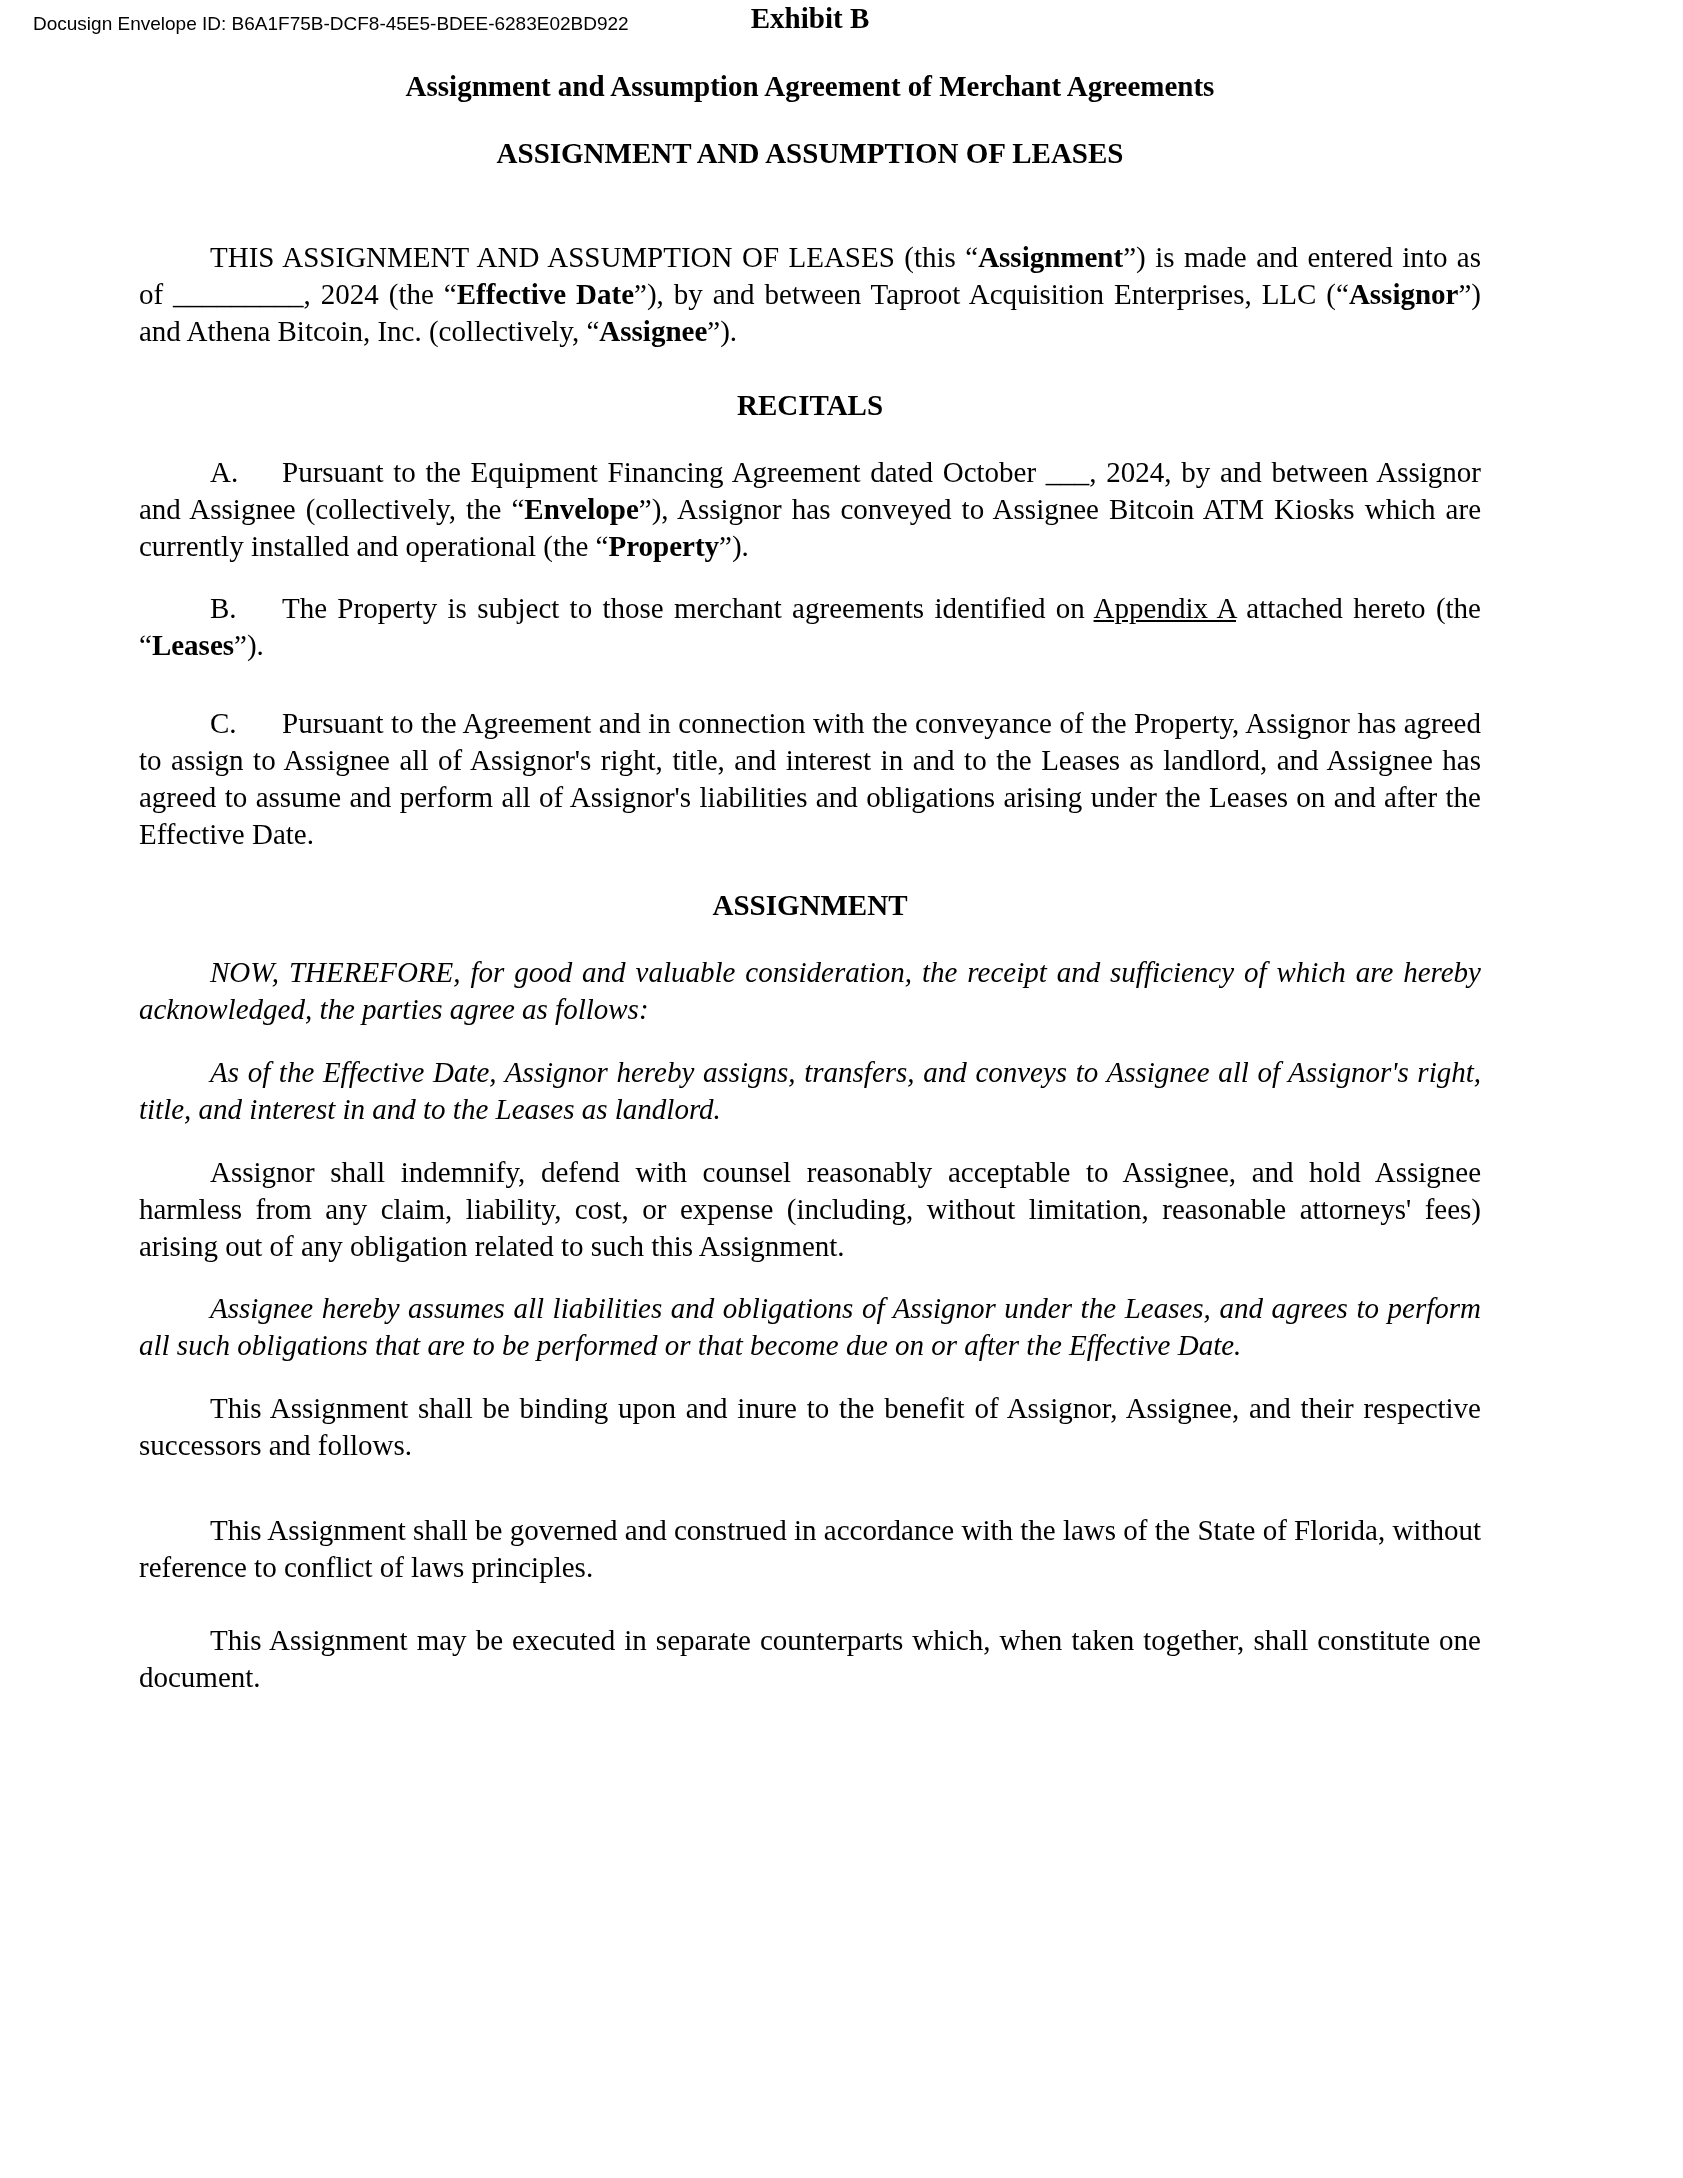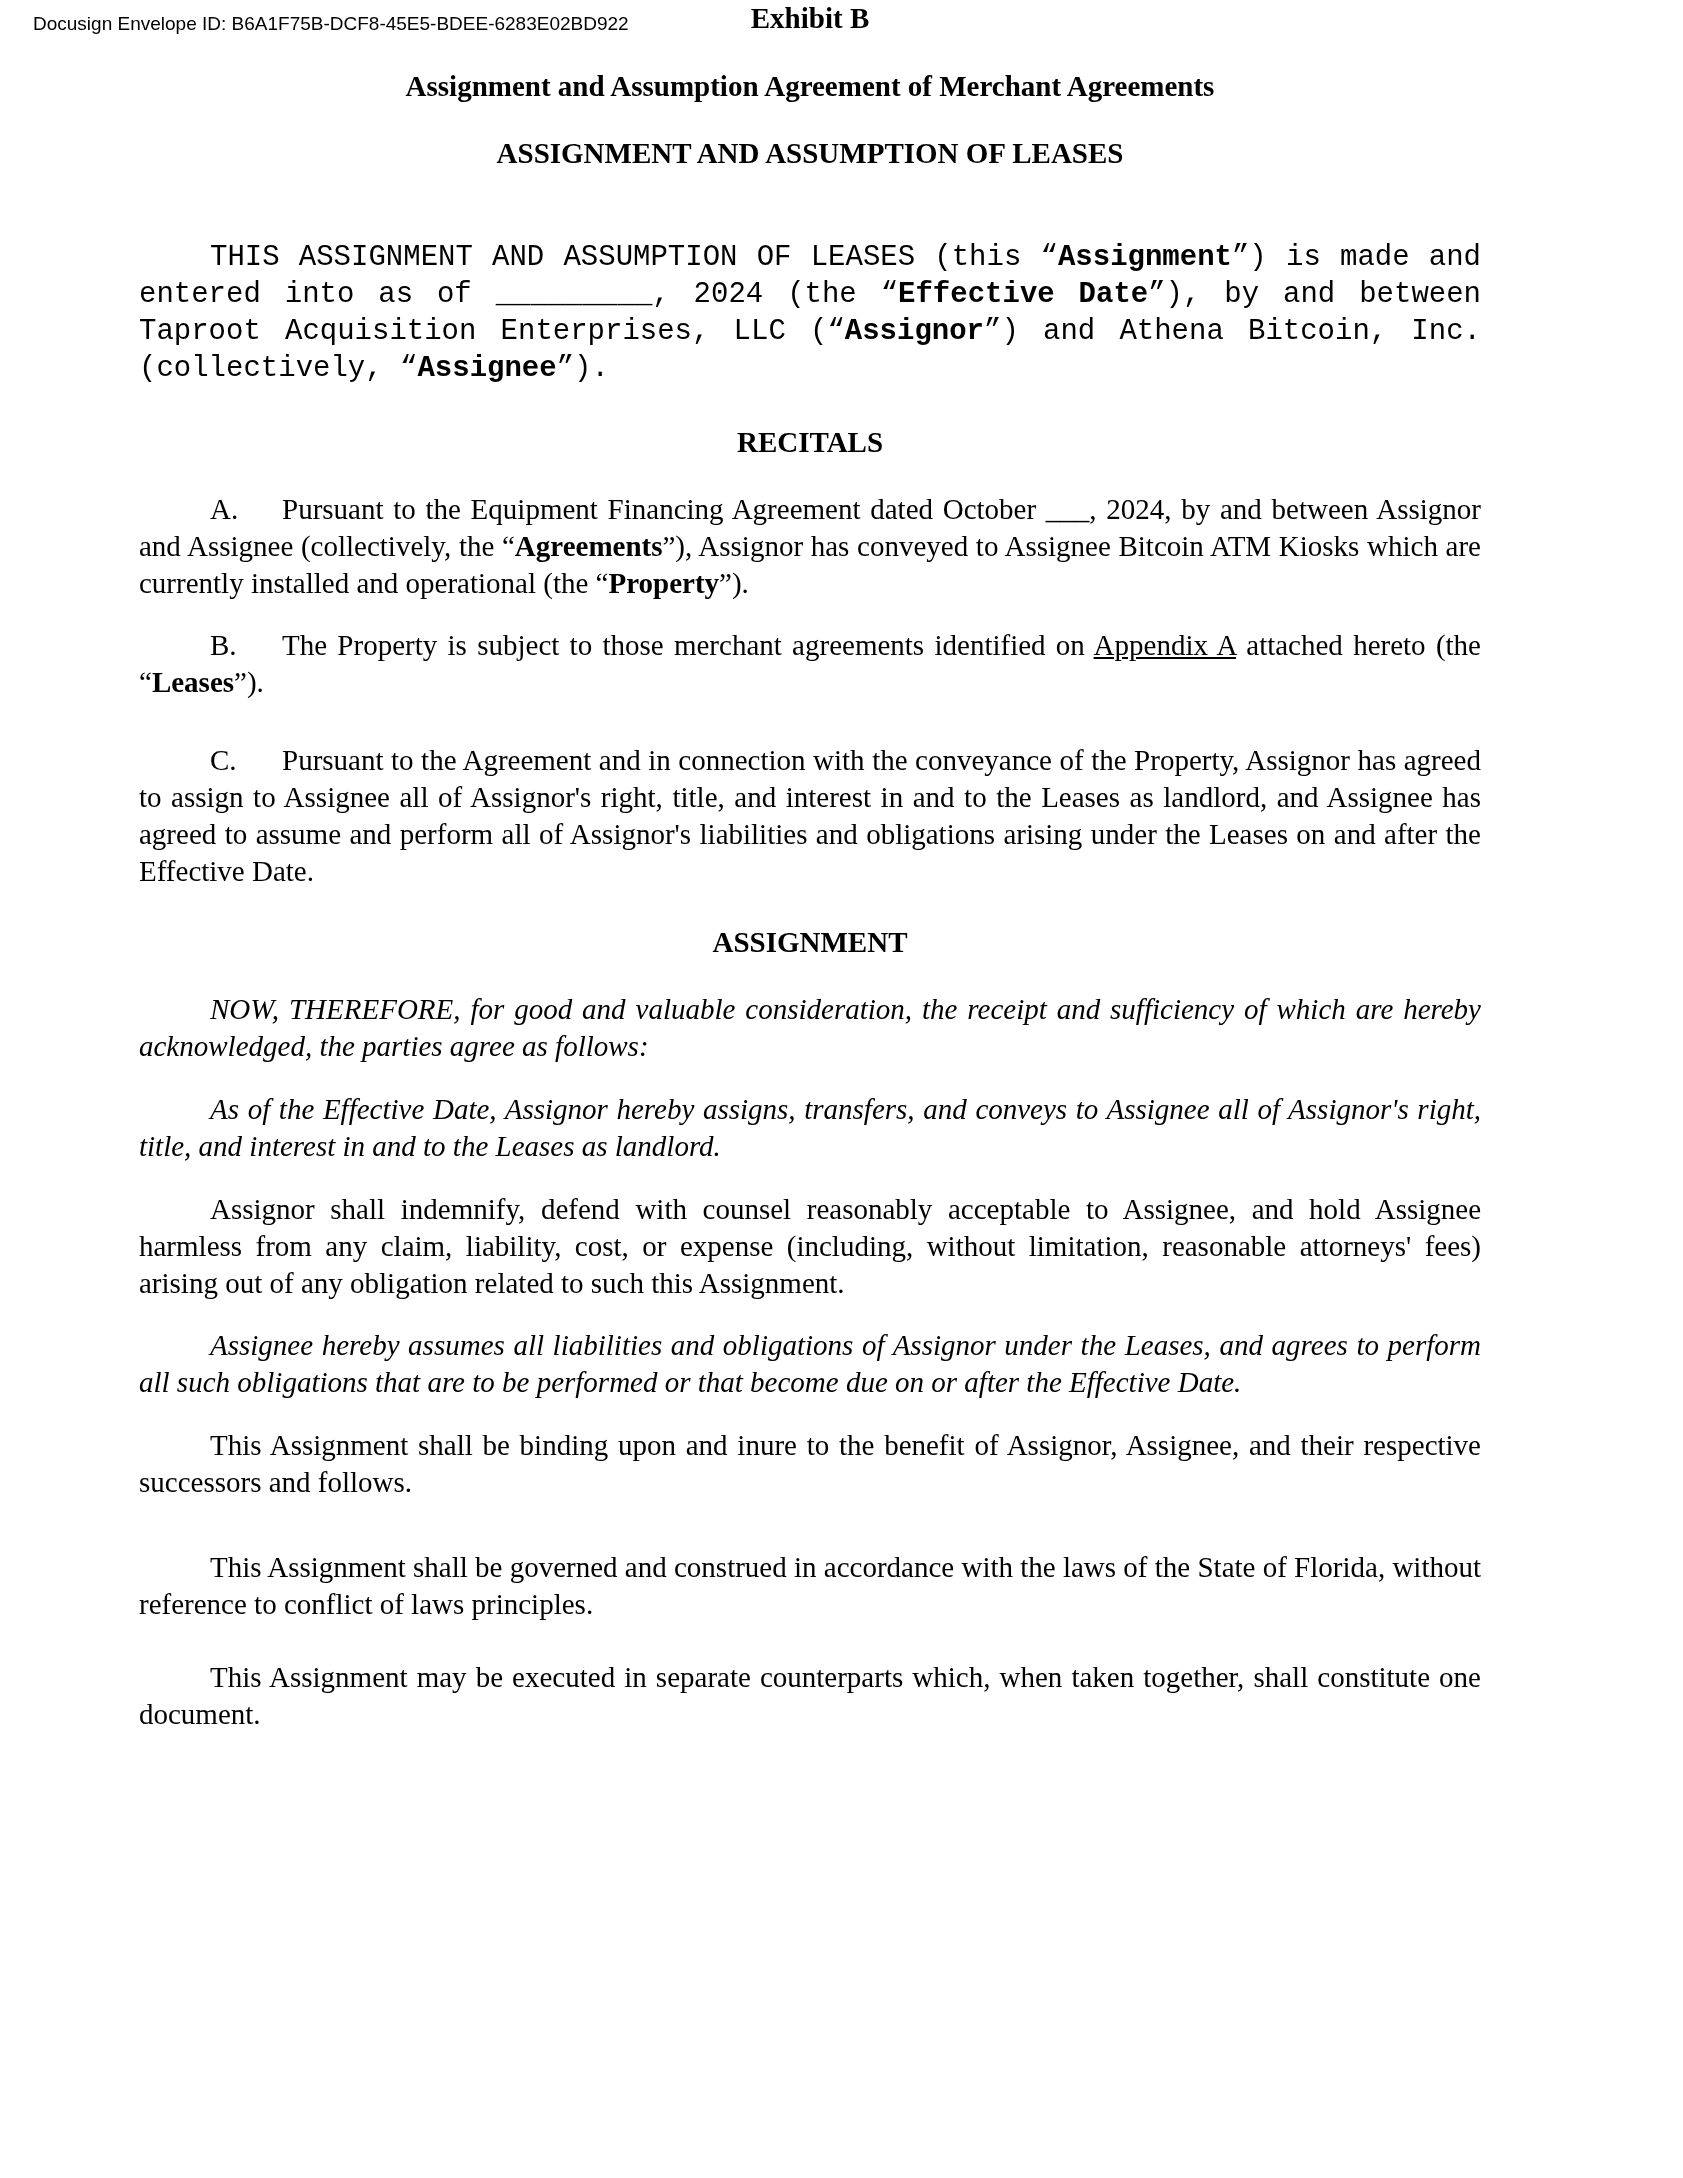--- a/index.html
+++ b/index.html
@@ -53,21 +53,21 @@
   .u { text-decoration: underline; }
   b { font-weight: bold; }
   
   .mb25 { margin-bottom: 25px !important; }
   .mb26 { margin-bottom: 26px !important; font-style: italic; }
   .mb29 { margin-bottom: 29px !important; }
   .mb30 { margin-bottom: 30px !important; }
   .mb31 { margin-bottom: 31px !important; }
   .mb34 { margin-bottom: 34px !important; }
   .mb36 { margin-bottom: 36px !important; }
-  .mb37 { margin-bottom: 37px !important; font-family: Liberation Mono, monospace; }
+  .mb37 { margin-bottom: 37px !important; }
   .mb41 { margin-bottom: 41px !important; }
   .mb48 { margin-bottom: 48px !important; }
   .mb68 { margin-bottom: 67px !important; }
 </style>
 </head>
 <body>
 
 <div class="envelope-header">Docusign Envelope ID: B6A1F75B-DCF8-45E5-BDEE-6283E02BD922</div>
 
 <div class="doc">
@@ -75,21 +75,21 @@
   <h1 class="title-center mb31">Exhibit B</h1>
 
   <h2 class="title-center mb30">Assignment and Assumption Agreement of Merchant Agreements</h2>
 
   <h2 class="title-center mb68">ASSIGNMENT AND ASSUMPTION OF LEASES</h2>
 
   <p class="para mb37"><span>THIS ASSIGNMENT AND ASSUMPTION OF LEASES (this “</span><b>Assignment</b><span>”) is made and entered into as of _________, 2024 (the “</span><b>Effective Date</b><span>”), by and between Taproot Acquisition Enterprises, LLC (“</span><b>Assignor</b><span>”) and Athena Bitcoin, Inc. (collectively, “</span><b>Assignee</b><span>”).</span></p>
 
   <h2 class="title-center mb30">RECITALS</h2>
 
-  <p class="para mb25"><span class="recital-label">A.</span><span>Pursuant to the Equipment Financing Agreement dated October ___, 2024, by and between Assignor and Assignee (collectively, the “</span><b>Agreements</b><span>”), Assignor has conveyed to Assignee Bitcoin ATM Kiosks which are currently installed and operational (the “</span><b>Property</b><span>”).</span></p>
+  <p class="para mb25"><span class="recital-label">A.</span><span>Pursuant to the Equipment Financing Agreement dated October ___, 2024, by and between Assignor and Assignee (collectively, the “</span><b>Envelope</b><span>”), Assignor has conveyed to Assignee Bitcoin ATM Kiosks which are currently installed and operational (the “</span><b>Property</b><span>”).</span></p>
 
   <p class="para mb41"><span class="recital-label">B.</span><span>The Property is subject to those merchant agreements identified on </span><span class="u">Appendix A</span><span> attached hereto (the “</span><b>Leases</b><span>”).</span></p>
 
   <p class="para mb34"><span class="recital-label">C.</span><span>Pursuant to the Agreement and in connection with the conveyance of the Property, Assignor has agreed to assign to Assignee all of Assignor's right, title, and interest in and to the Leases as landlord, and Assignee has agreed to assume and perform all of Assignor's liabilities and obligations arising under the Leases on and after the Effective Date.</span></p>
 
   <h2 class="title-center mb30">ASSIGNMENT</h2>
 
   <p class="para mb26">NOW, THEREFORE, for good and valuable consideration, the receipt and sufficiency of which are hereby acknowledged, the parties agree as follows:</p>
 
   <p class="para mb26">As of the Effective Date, Assignor hereby assigns, transfers, and conveys to Assignee all of Assignor's right, title, and interest in and to the Leases as landlord.</p>

